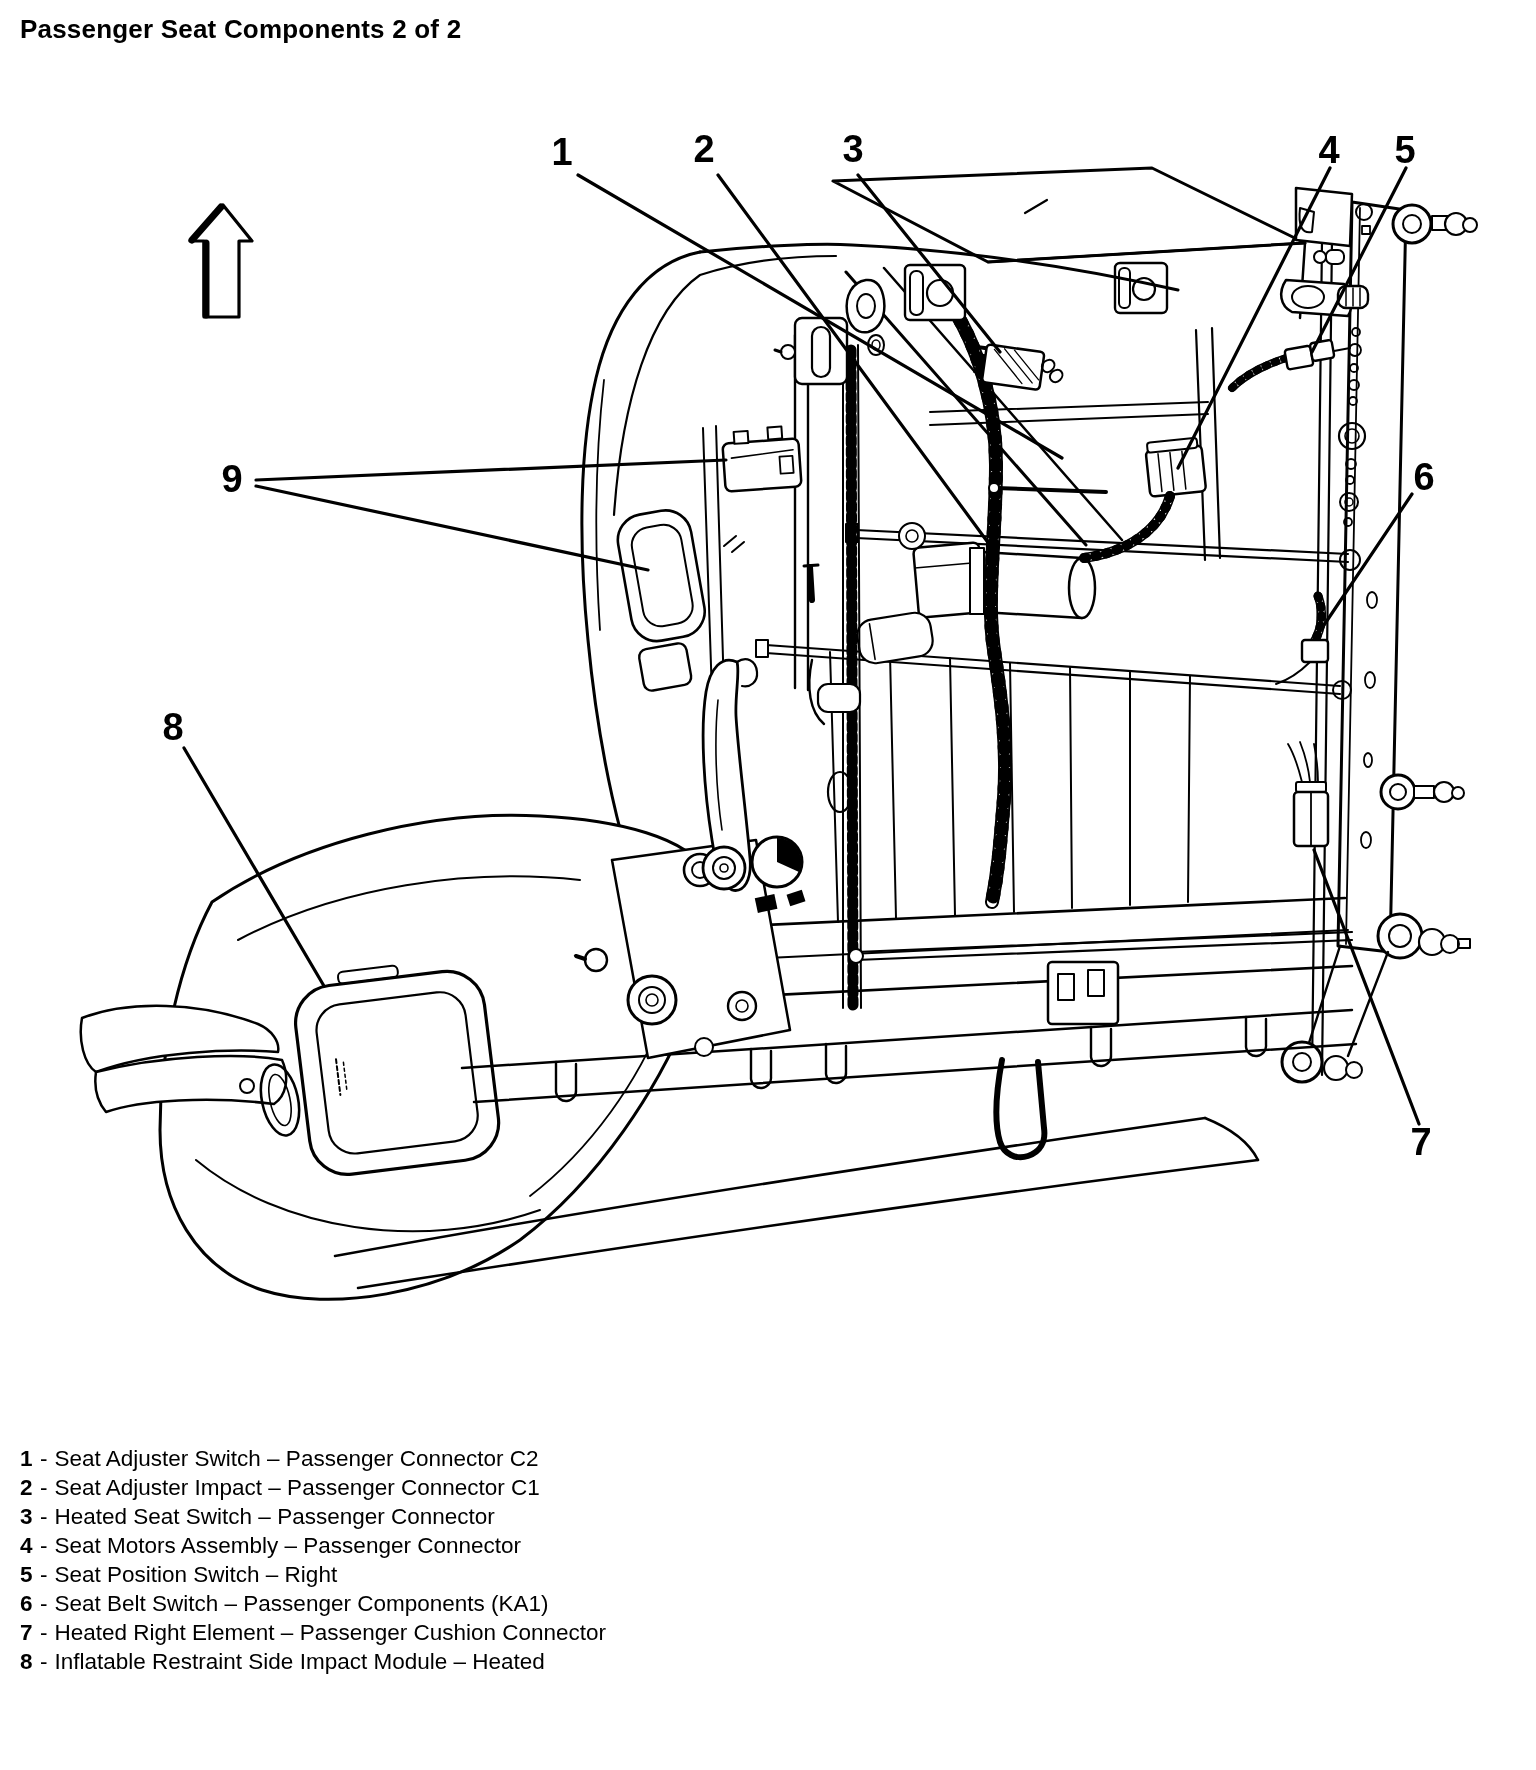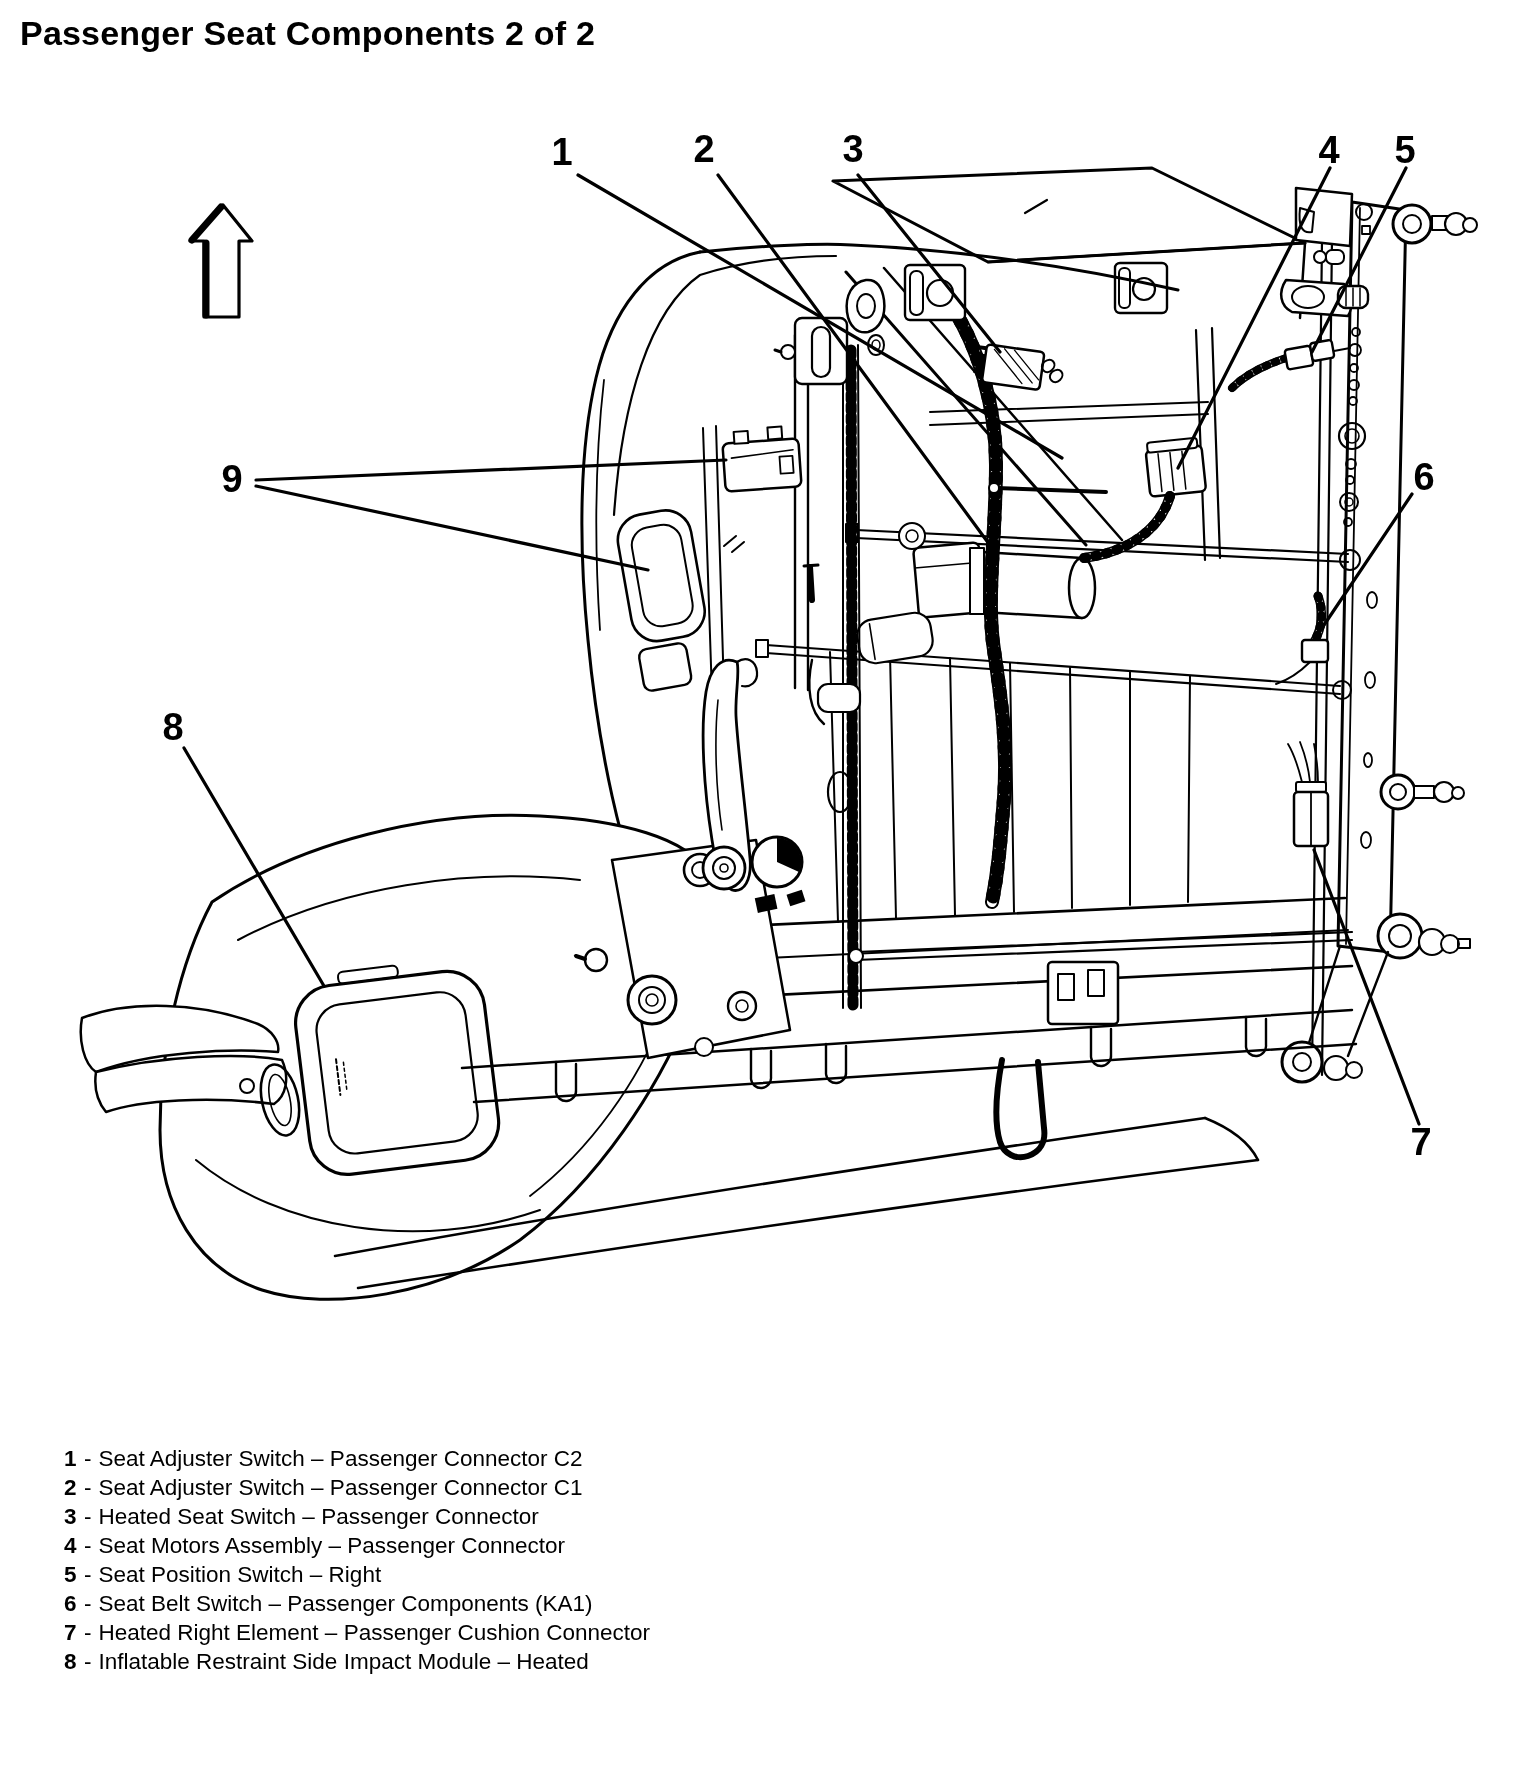--- a/index.html
+++ b/index.html
@@ -1,22 +1,22 @@
 <!DOCTYPE html>
 <html><head>
 <meta charset="utf-8">
 <style>
   html,body{margin:0;padding:0;background:#ffffff;}
   body{width:1536px;height:1770px;position:relative;font-family:"Liberation Sans",sans-serif;color:#000;}
   .page{position:absolute;inset:0;background:#fff;}
-  .title{position:absolute;left:20px;top:14px;font-size:34px;font-weight:bold;letter-spacing:0.2px;}
+  .title{position:absolute;left:20px;top:14px;font-size:26px;font-weight:bold;letter-spacing:0.2px;}
   .diagram-wrap{position:absolute;left:0;top:0;width:1536px;height:1770px;}
   svg{display:block;}
   .legend{position:absolute;left:20px;top:1444px;font-size:22.5px;line-height:29px;}
-  .legend-row{white-space:nowrap;margin-left:44px;}
+  .legend-row{white-space:nowrap;}
   .legend-num{font-weight:bold;display:inline-block;min-width:17px;}
   .legend-sep{margin:0 7px 0 3px;}
   text.callout{font-size:38px;font-weight:bold;fill:#000;stroke:none;}
 </style>
 </head>
 <body>
 
 <div class="page">
 
   <div class="title">Passenger Seat Components 2 of 2</div>
@@ -379,21 +379,21 @@
         <text class="callout" x="173" y="727" dominant-baseline="central">8</text>
         <text class="callout" x="232" y="479" dominant-baseline="central">9</text>
       </g>
 
     </g>
   </svg>
   </div>
 
   <div class="legend">
     <div class="legend-row"><span class="legend-num">1</span><span class="legend-sep">-</span><span>Seat Adjuster Switch – Passenger Connector C2</span></div>
-    <div class="legend-row"><span class="legend-num">2</span><span class="legend-sep">-</span><span>Seat Adjuster Switch – Passenger Connector C1</span></div>
+    <div class="legend-row"><span class="legend-num">2</span><span class="legend-sep">-</span><span>Seat Adjuster Impact – Passenger Connector C1</span></div>
     <div class="legend-row"><span class="legend-num">3</span><span class="legend-sep">-</span><span>Heated Seat Switch – Passenger Connector</span></div>
     <div class="legend-row"><span class="legend-num">4</span><span class="legend-sep">-</span><span>Seat Motors Assembly – Passenger Connector</span></div>
     <div class="legend-row"><span class="legend-num">5</span><span class="legend-sep">-</span><span>Seat Position Switch – Right</span></div>
     <div class="legend-row"><span class="legend-num">6</span><span class="legend-sep">-</span><span>Seat Belt Switch – Passenger Components (KA1)</span></div>
     <div class="legend-row"><span class="legend-num">7</span><span class="legend-sep">-</span><span>Heated Right Element – Passenger Cushion Connector</span></div>
     <div class="legend-row"><span class="legend-num">8</span><span class="legend-sep">-</span><span>Inflatable Restraint Side Impact Module – Heated</span></div>
   </div>
 
 </div>
 

